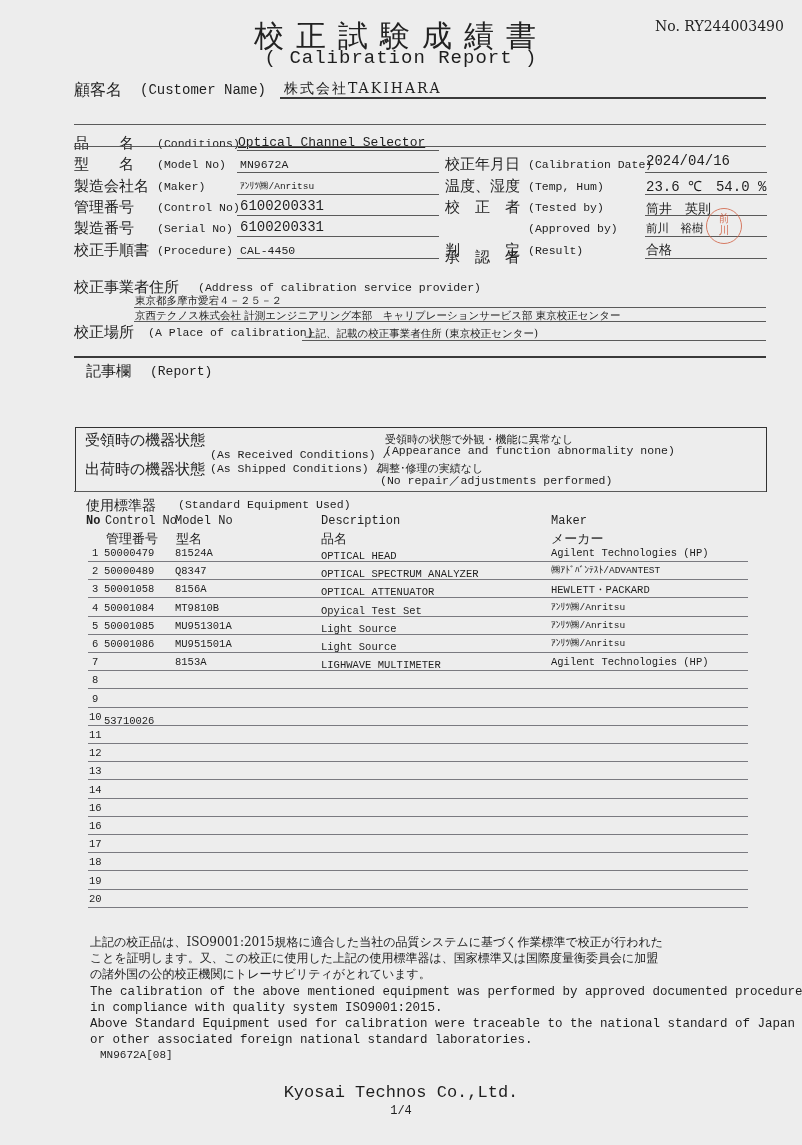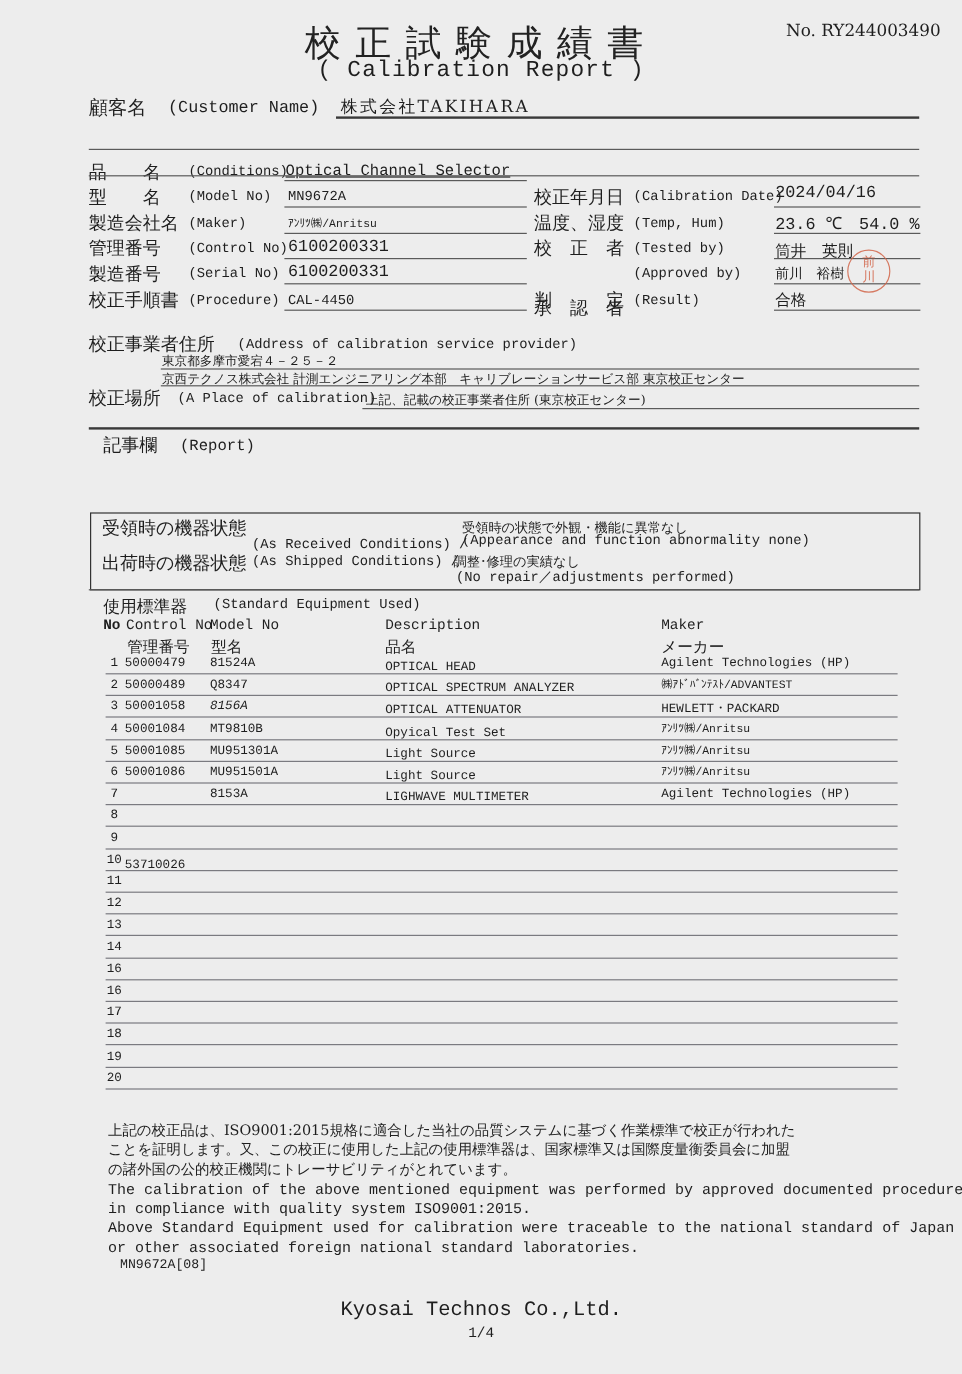--- a/index.html
+++ b/index.html
@@ -169,21 +169,21 @@
       <div class="eq-cell mono" style="left: 92px; top: 565px;">2</div>
       <div class="eq-cell mono" style="left: 104px; top: 565px;">50000489</div>
       <div class="eq-cell mono" style="left: 175px; top: 565px;">Q8347</div>
       <div class="eq-cell mono" style="left: 321px; top: 568px;">OPTICAL SPECTRUM ANALYZER</div>
       <div class="eq-cell mono" style="left: 551px; top: 565px; font-size: 9.5px;">㈱ｱﾄﾞﾊﾞﾝﾃｽﾄ/ADVANTEST</div>
       <div class="rowline" style="top: 579px;"></div>
     </div>
     <div>
       <div class="eq-cell mono" style="left: 92px; top: 583px;">3</div>
       <div class="eq-cell mono" style="left: 104px; top: 583px;">50001058</div>
-      <div class="eq-cell mono" style="left: 175px; top: 583px; font-style: italic;">8156A</div>
+      <div class="eq-cell mono" style="left: 175px; top: 583px;">8156A</div>
       <div class="eq-cell mono" style="left: 321px; top: 586px;">OPTICAL ATTENUATOR</div>
       <div class="eq-cell mono" style="left: 551px; top: 583px;">HEWLETT・PACKARD</div>
       <div class="rowline" style="top: 597px;"></div>
     </div>
     <div>
       <div class="eq-cell mono" style="left: 92px; top: 602px;">4</div>
       <div class="eq-cell mono" style="left: 104px; top: 602px;">50001084</div>
       <div class="eq-cell mono" style="left: 175px; top: 602px;">MT9810B</div>
       <div class="eq-cell mono" style="left: 321px; top: 605px;">Opyical Test Set</div>
       <div class="eq-cell mono" style="left: 551px; top: 602px; font-size: 9.5px;">ｱﾝﾘﾂ㈱/Anritsu</div>

